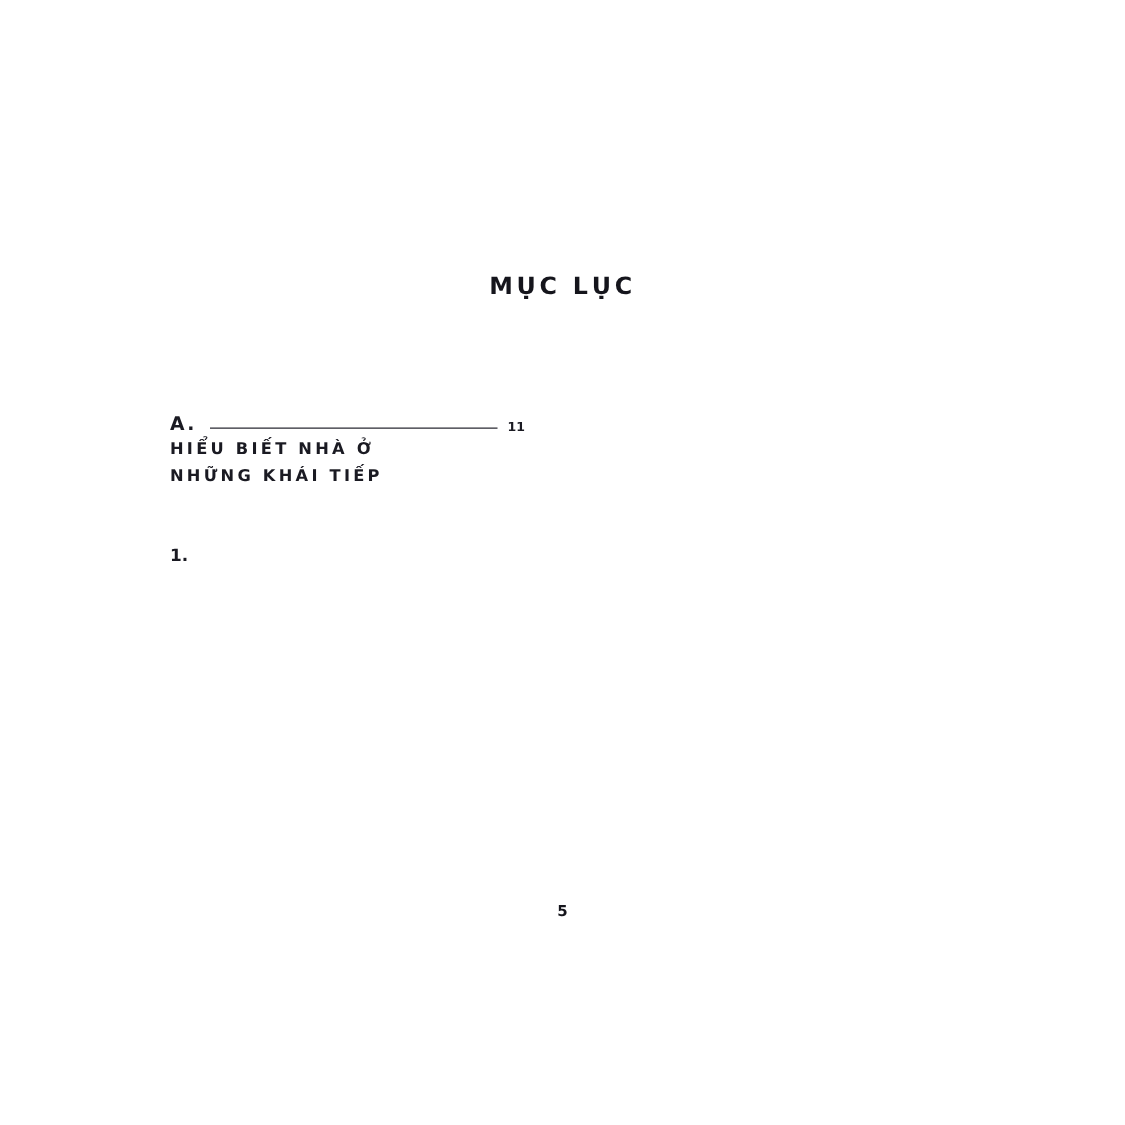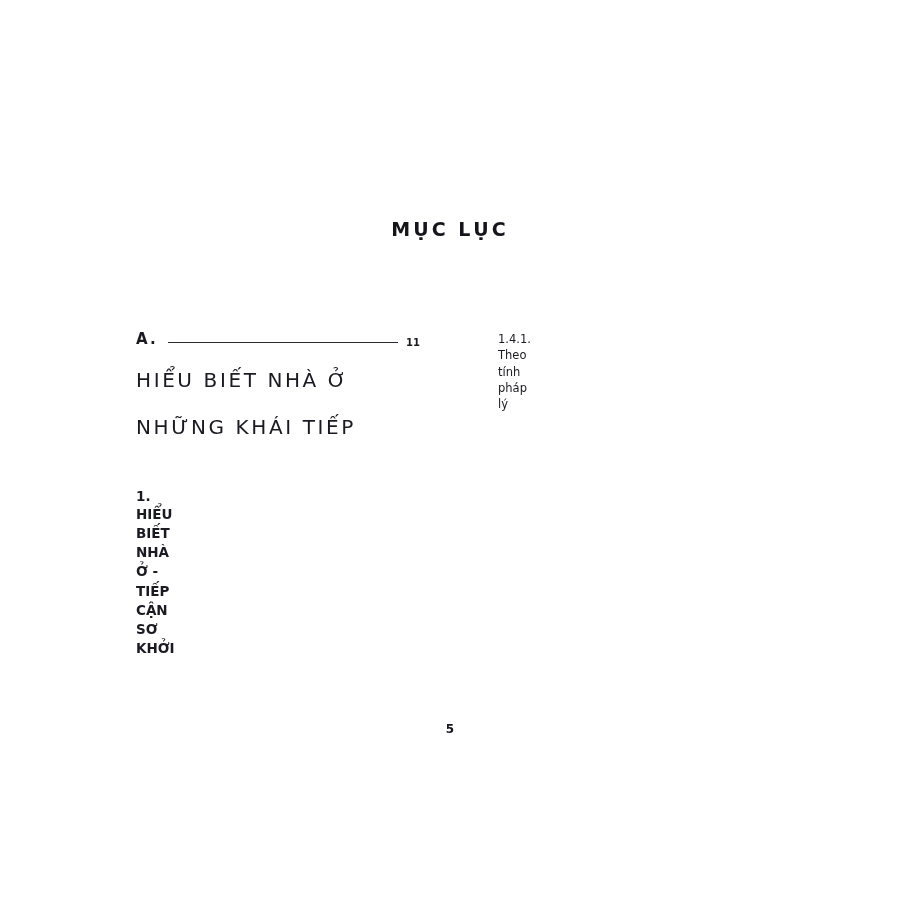--- a/index.html
+++ b/index.html
@@ -90,25 +90,25 @@
     height: 0;
     border-bottom: 1px solid #2a2a33;
     margin: 0 8px 5px 10px;
   }
   .part-page {
     font-size: 10px;
     font-weight: bold;
     letter-spacing: 0;
   }
   .part-title {
-    font-size: 20px;
-    font-weight: normal;
+    font-size: 13px;
+    font-weight: bold;
     letter-spacing: 2.6px;
     line-height: 1.5;
-    margin-top: 17px;
+    margin-top: 2px;
   }
 
   
   .chapter {
     margin-top: 26px;
   }
   .chapter-num {
     font-size: 13.5px;
     font-weight: bold;
     margin-bottom: 1px;
@@ -152,31 +152,29 @@
           <span class="part-rule"></span>
           <span class="part-page">11</span>
         </div>
         <div class="part-title">HIỂU BIẾT NHÀ Ở</div>
         <div class="part-title">NHỮNG KHÁI TIẾP</div>
       </div>
 
       <div class="chapter">
         <div class="chapter-num">1.</div>
         <div class="row chapter-title-row">
-          <span class="label">HIỂU BIẾT NHÀ Ở - TIẾP CẬN SƠ KHỞI</span>
           <span class="page">13</span>
         </div>
       </div>
 
     </div>
 
     <div class="col col-right">
 
       <div class="row lvl3">
-        <span class="label">1.4.1. Theo tính pháp lý</span>
         <span class="page">22</span>
       </div>
 
     </div>
   </div>
 
   <div class="folio">5</div>
 
 </div>
 

